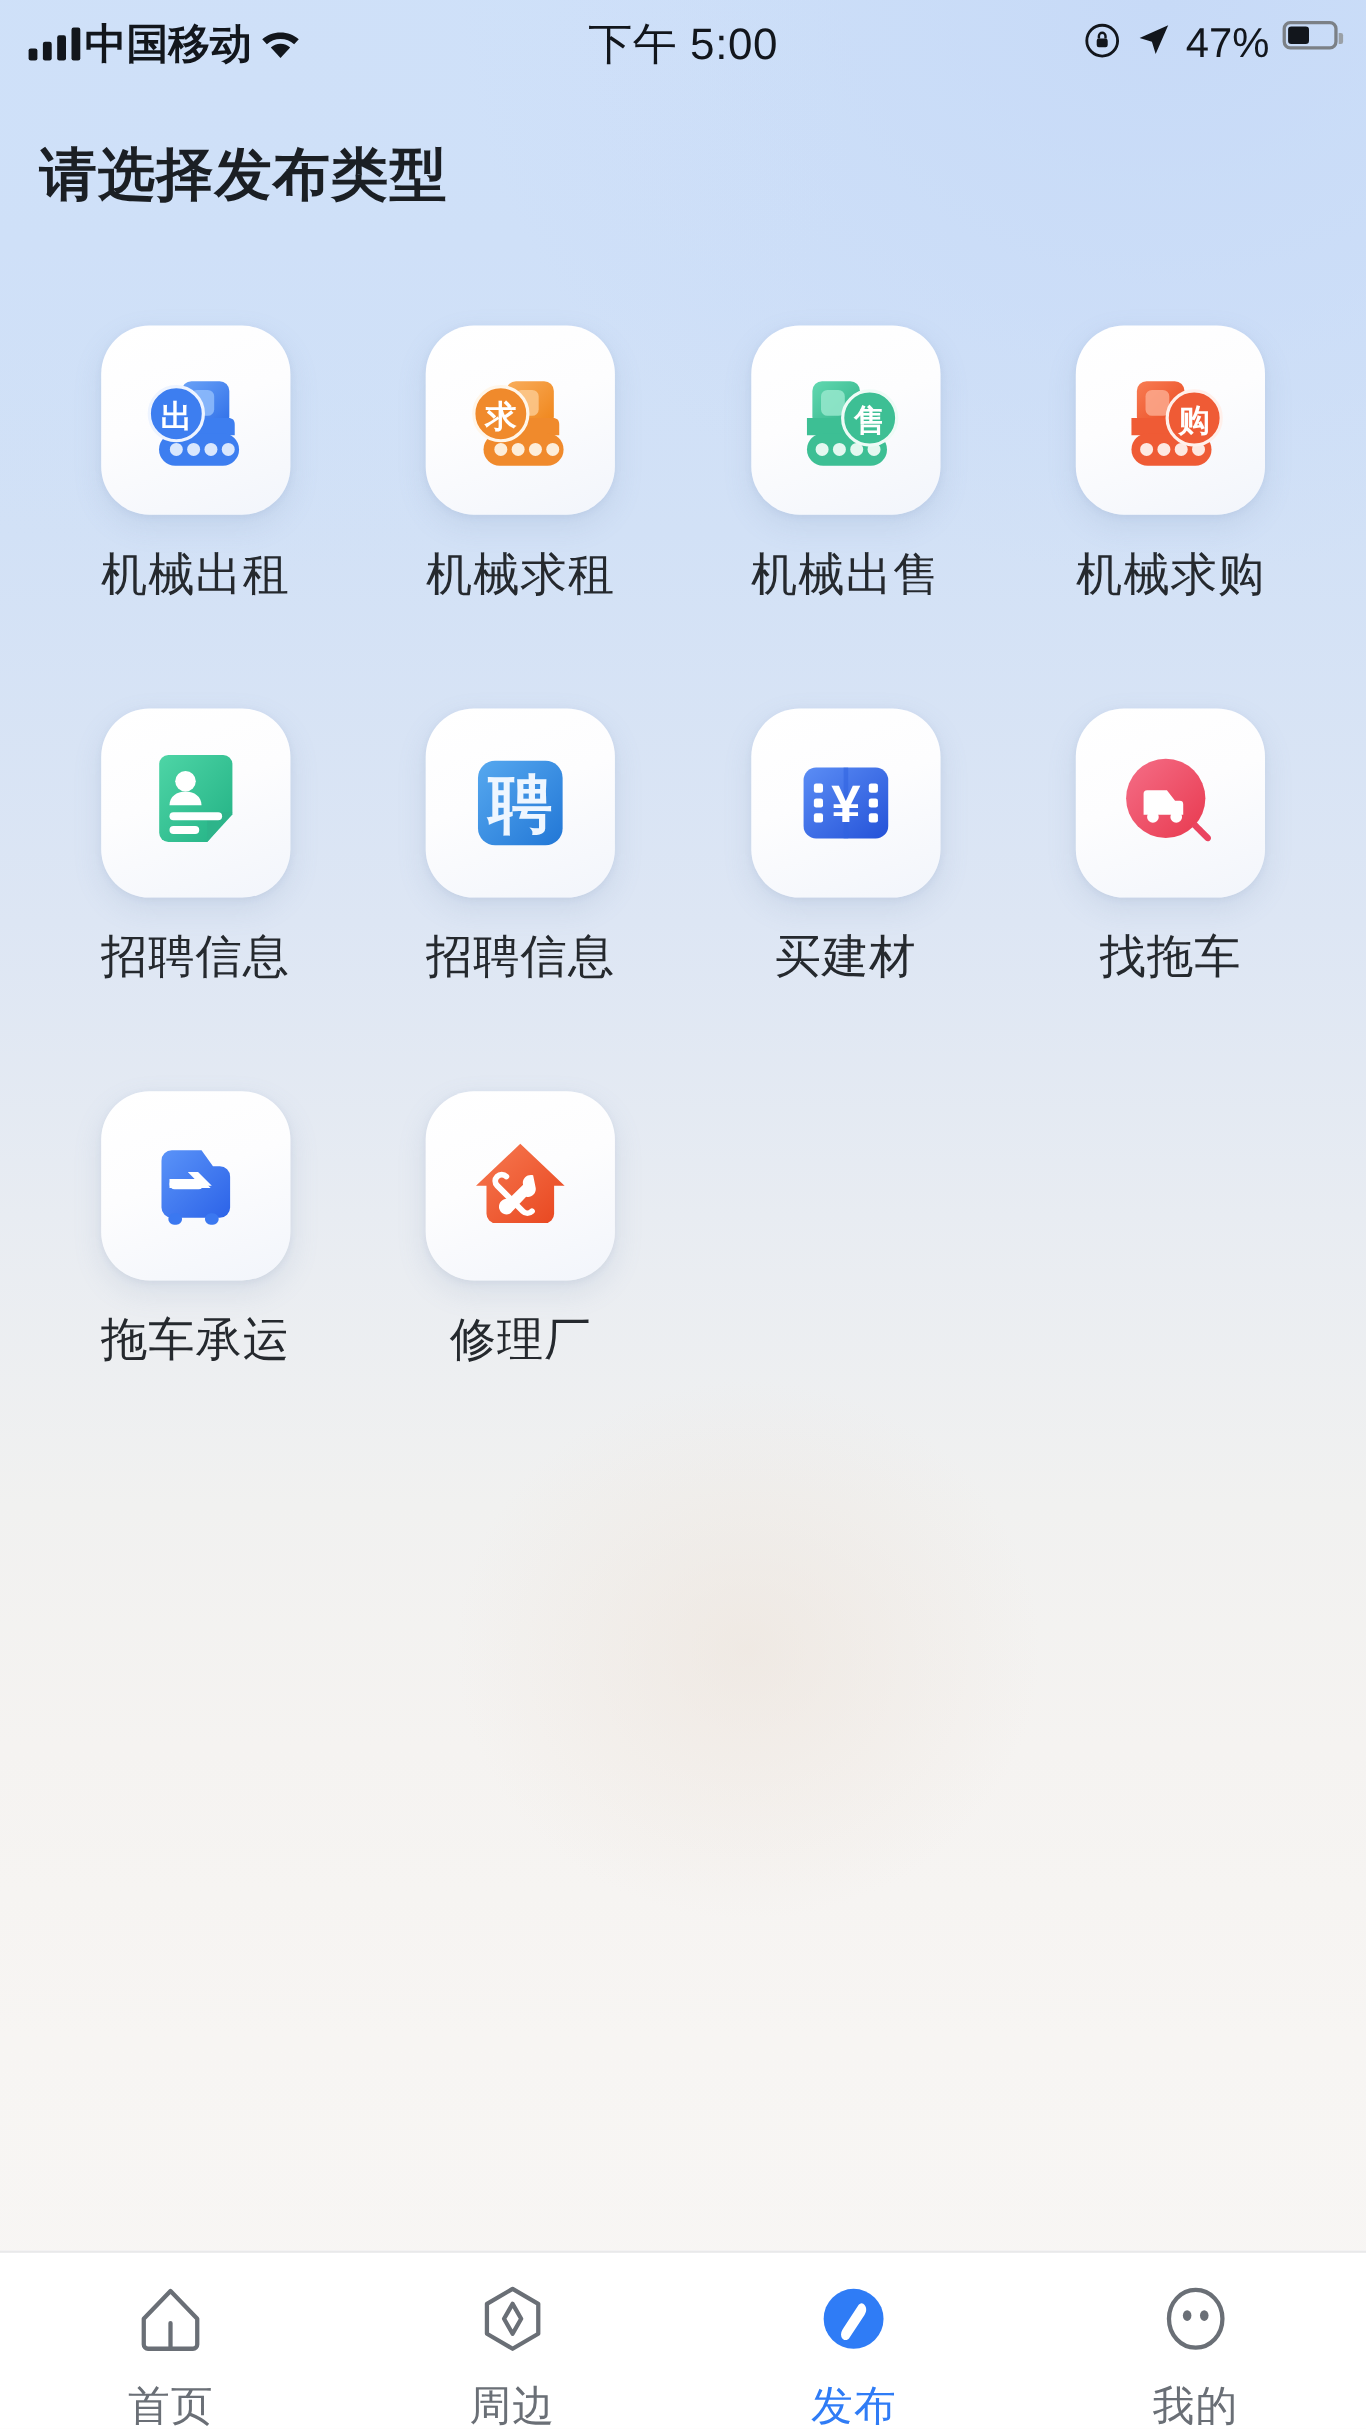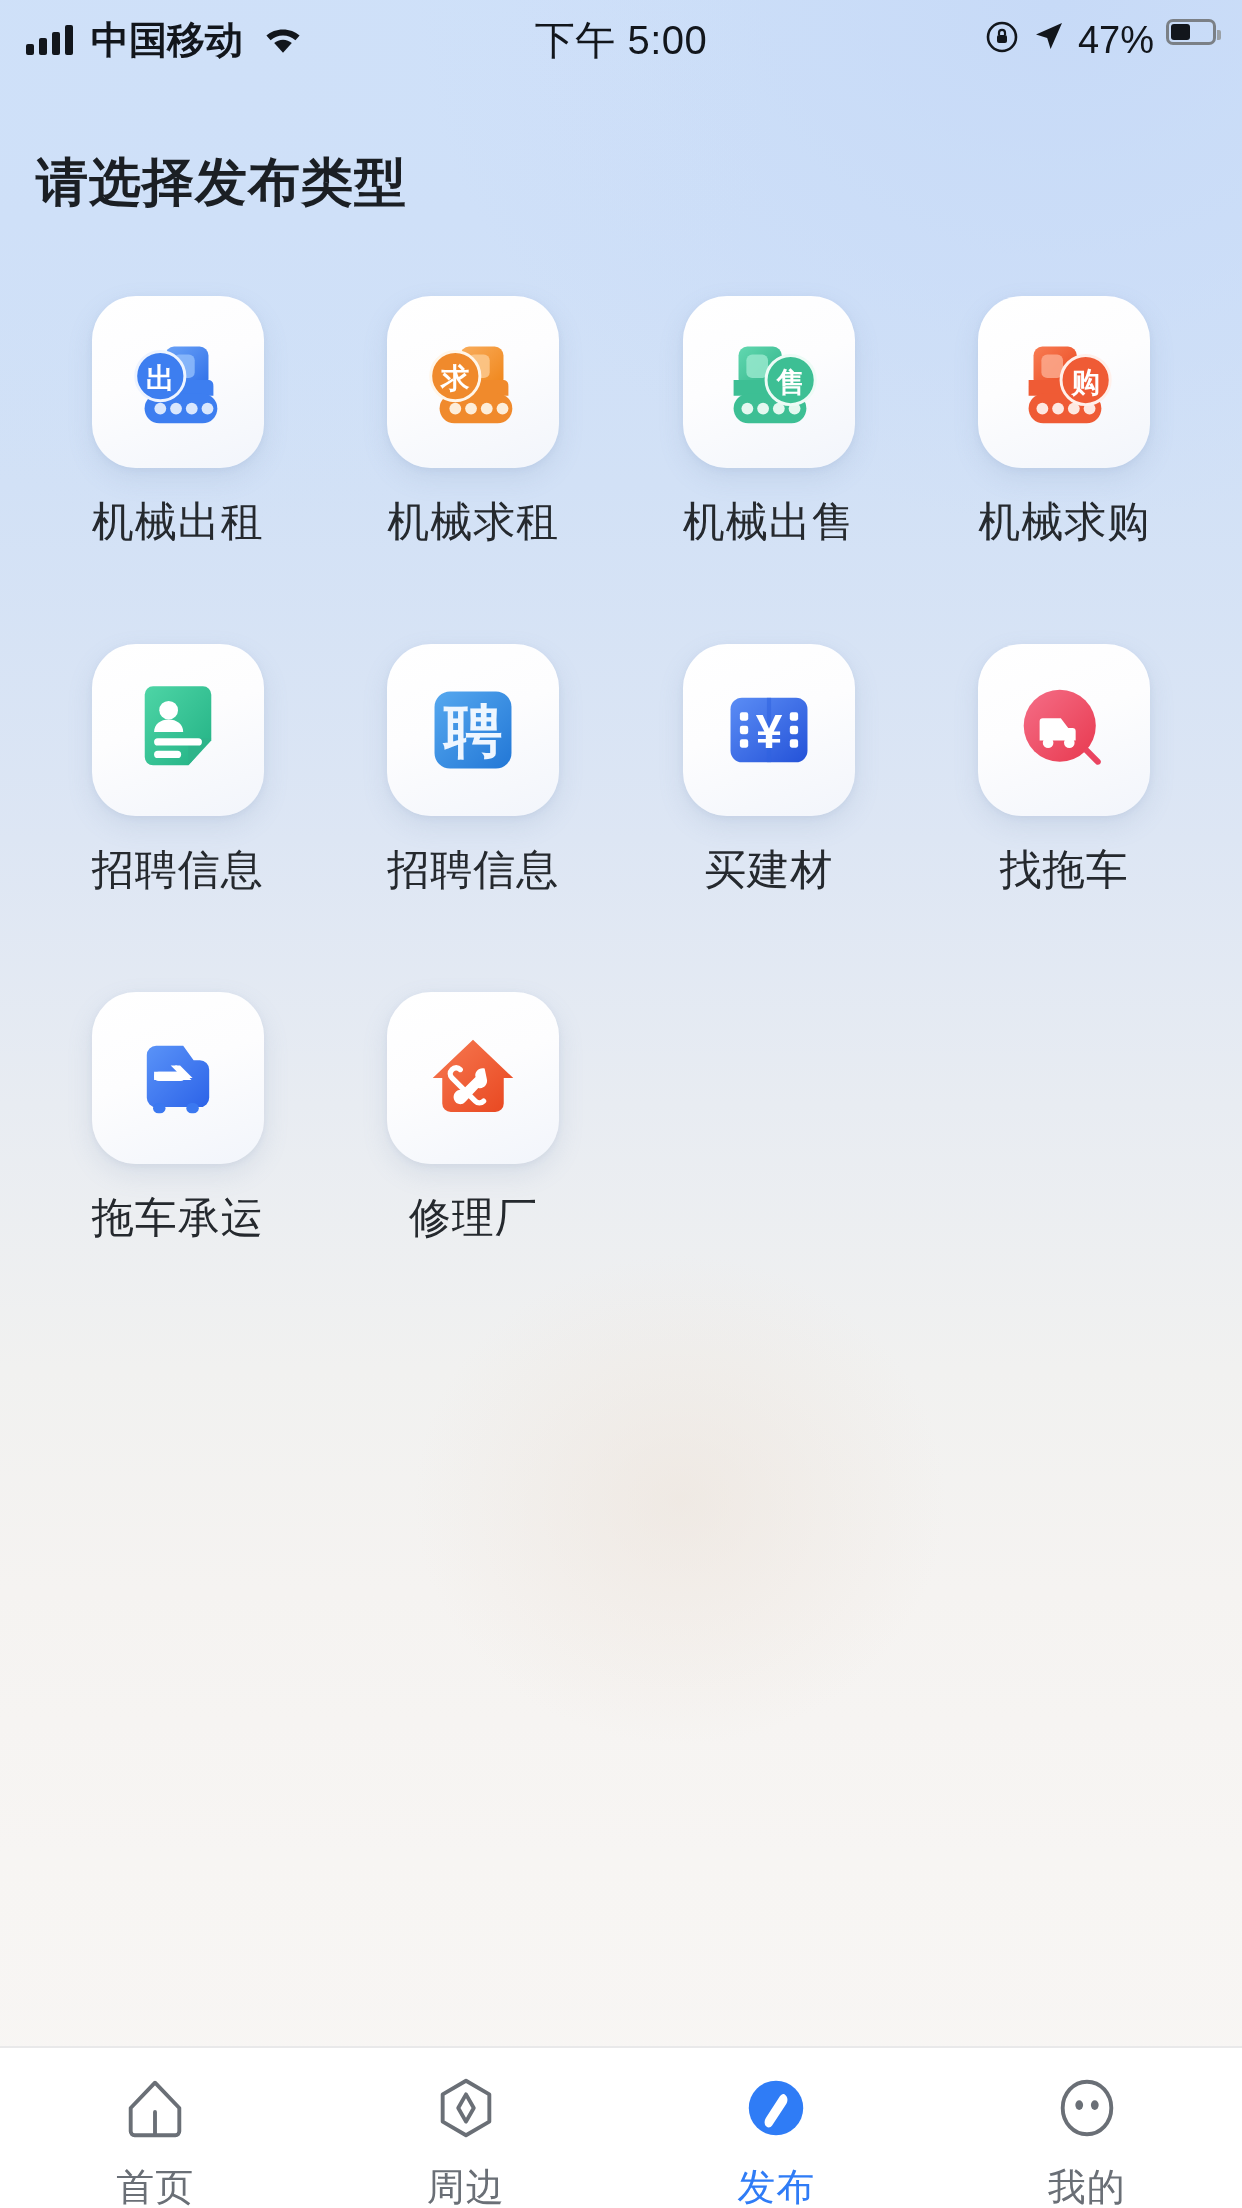--- a/index.html
+++ b/index.html
@@ -34,41 +34,41 @@
     width:760px; height:700px;
     background:radial-gradient(closest-side, rgba(236,226,217,.55), rgba(236,226,217,0) 70%);
     pointer-events:none;
   }
 
   
   .statusbar {
     position:absolute; left:0; top:0; width:1242px; height:80px;
     display:flex; align-items:center; color:#12161c;
   }
-  .sb-left { position:absolute; left:26px; display:flex; align-items:center; gap:18px; }
+  .sb-left { position:absolute; left:26px; display:flex; align-items:center; gap:4px; }
   .sb-center { position:absolute; left:0; width:1242px; text-align:center;
                font-size:40px; font-weight:400; letter-spacing:.5px; }
   .sb-right { position:absolute; right:26px; display:flex; align-items:flex-start; gap:12px; }
   .carrier { font-size:38px; font-weight:600; letter-spacing:0px; }
   .bars { display:flex; align-items:flex-end; gap:5px; height:30px; }
   .bars i { display:block; width:8px; background:#12161c; border-radius:2px; }
   .bars i:nth-child(1){height:11px}
   .bars i:nth-child(2){height:17px}
   .bars i:nth-child(3){height:23px}
   .bars i:nth-child(4){height:30px}
   .pct { font-size:38px; font-weight:500; }
   .battery { width:50px; height:26px; border:3px solid #7b8086; border-radius:7px;
              position:relative; padding:2px; }
   .battery::after { content:""; position:absolute; right:-8px; top:8px; width:4px; height:10px;
              background:#9aa0a6; border-radius:0 2px 2px 0; }
   .battery b { display:block; height:100%; width:47%; background:#12161c; border-radius:3px; }
 
   
   .page-title {
-    position:absolute; left:36px; top:148px;
+    position:absolute; left:36px; top:124px;
     font-size:52px; font-weight:700; color:#1b1f24; letter-spacing:1px;text-align:right;
   }
 
   
   .grid {
     position:absolute; left:30px; top:296px; width:1182px;
     display:grid; grid-template-columns:repeat(4,1fr);
     row-gap:94px;
   }
   .cell { display:flex; flex-direction:column; align-items:center; }

